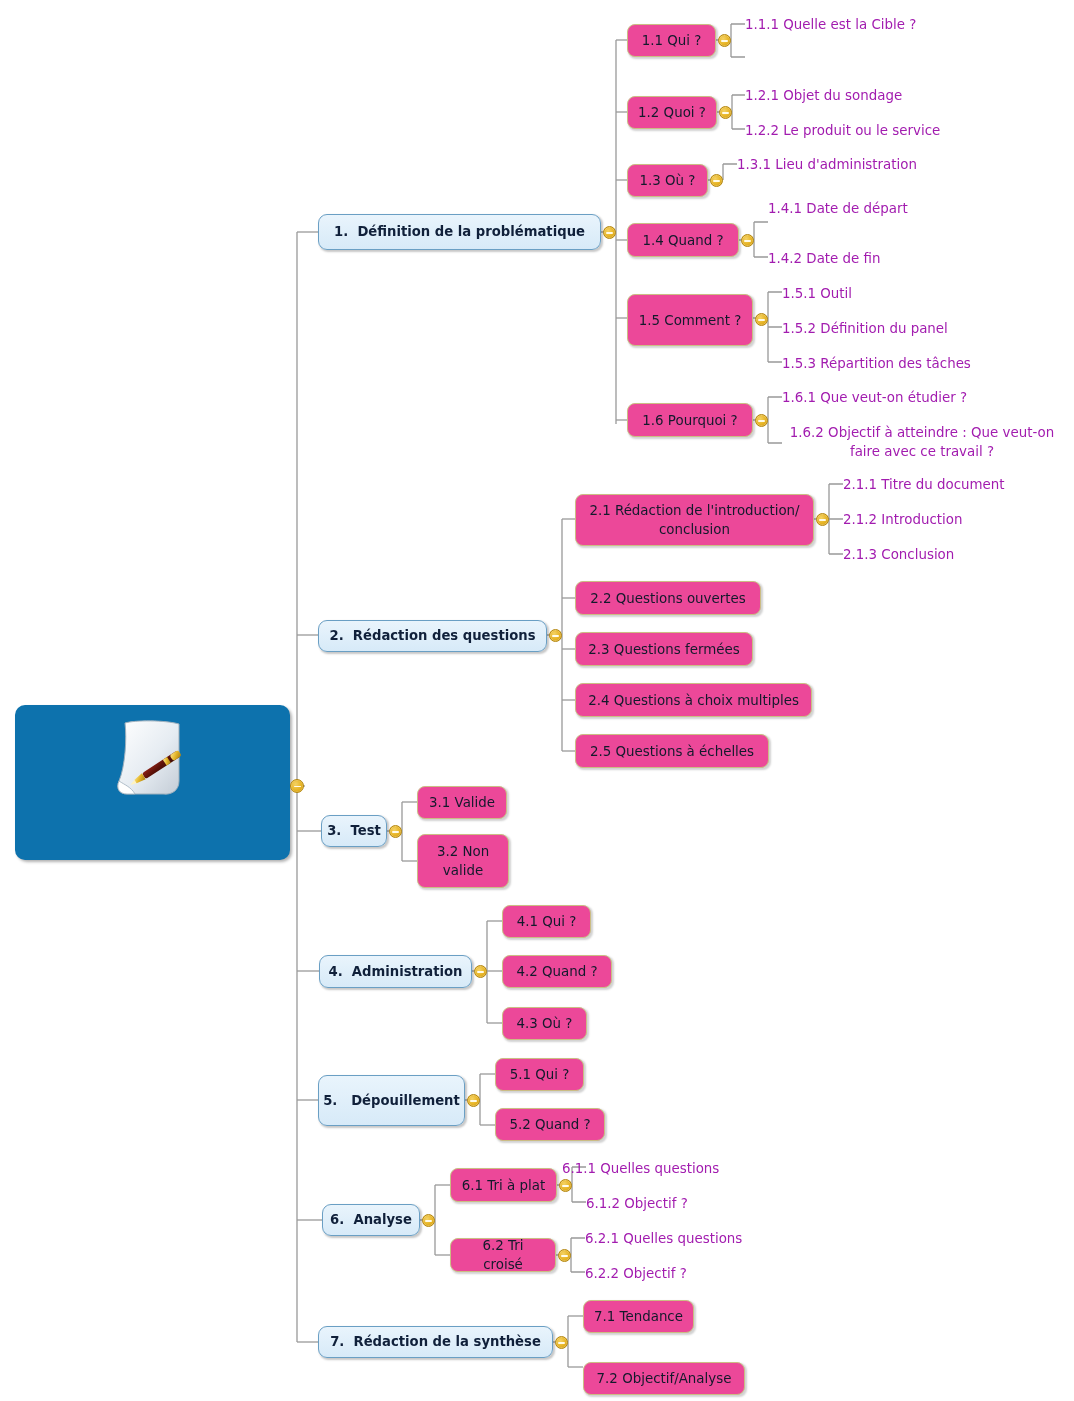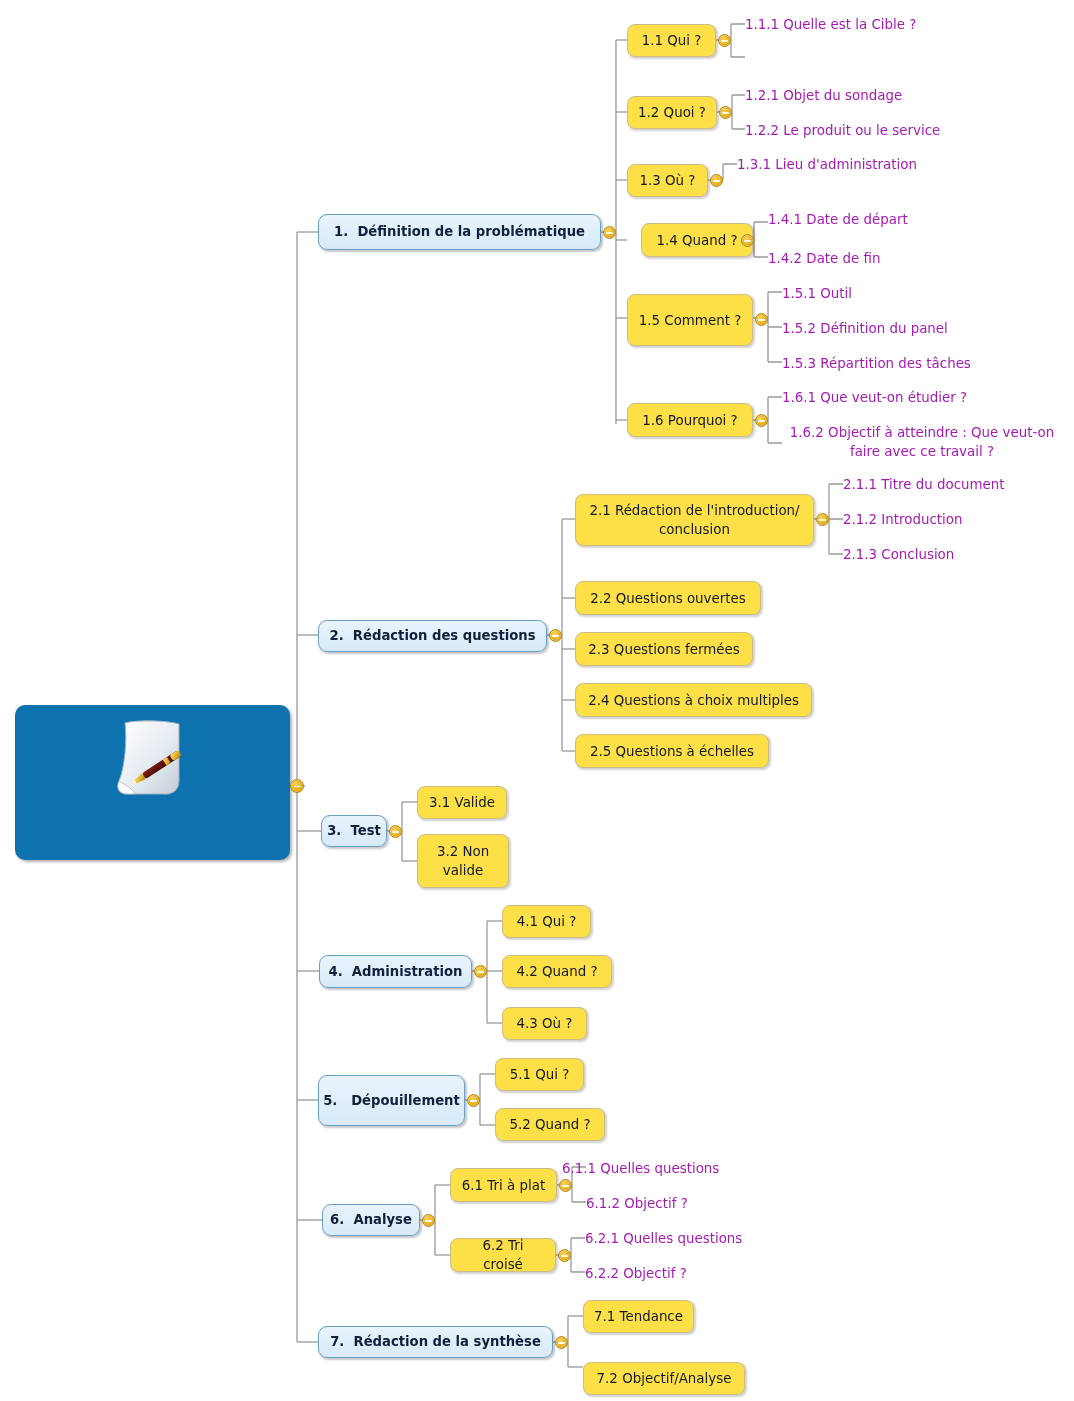--- a/index.html
+++ b/index.html
@@ -75,21 +75,21 @@
     color: #10203a;
     line-height: 16px;
     text-align: center;
     white-space: pre;
   }
 
   
   .n2 {
     position: absolute;
     box-sizing: border-box;
-    background: #fde047;
+    background: #ec4899;
     border: 1px solid #cbbd84;
     border-radius: 8px;
     box-shadow: 1.5px 1.5px 2px rgba(0,0,0,0.18);
     display: flex;
     align-items: center;
     justify-content: center;
     padding: 0 10px;
   }
   .n2 .lbl {
     font-family: "DejaVu Sans", sans-serif;
@@ -292,25 +292,25 @@
   </div>
 
   <div class="n2" style="left:627px; top:164px; width:81px; height:33px;">
     <span class="lbl">1.3  Où ?</span>
   </div>
   <div class="dot" style="left:710px; top:174px;"></div>
   <div class="n3" style="left:737px; top:153px; width:300px; height:22px;">
     <span class="lbl">1.3.1  Lieu d'administration</span>
   </div>
 
-  <div class="n2" style="left:641px; top:223px; width:112px; height:34px;">
+  <div class="n2" style="left:627px; top:223px; width:112px; height:34px;">
     <span class="lbl">1.4  Quand ?</span>
   </div>
   <div class="dot" style="left:741px; top:234px;"></div>
-  <div class="n3" style="left:768px; top:208px; width:300px; height:22px;">
+  <div class="n3" style="left:768px; top:197px; width:300px; height:22px;">
     <span class="lbl">1.4.1  Date de départ</span>
   </div>
   <div class="n3" style="left:768px; top:247px; width:300px; height:22px;">
     <span class="lbl">1.4.2  Date de fin</span>
   </div>
 
   <div class="n2" style="left:627px; top:294px; width:126px; height:52px;">
     <span class="lbl">1.5   Comment ?</span>
   </div>
   <div class="dot" style="left:755px; top:313px;"></div>

